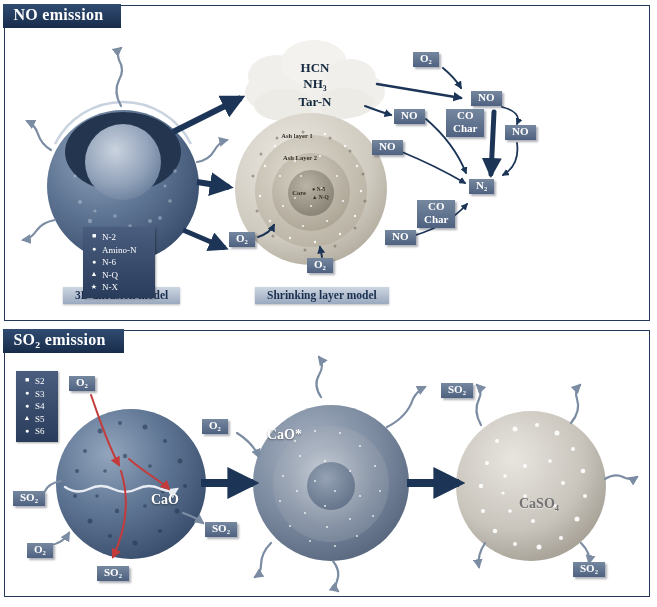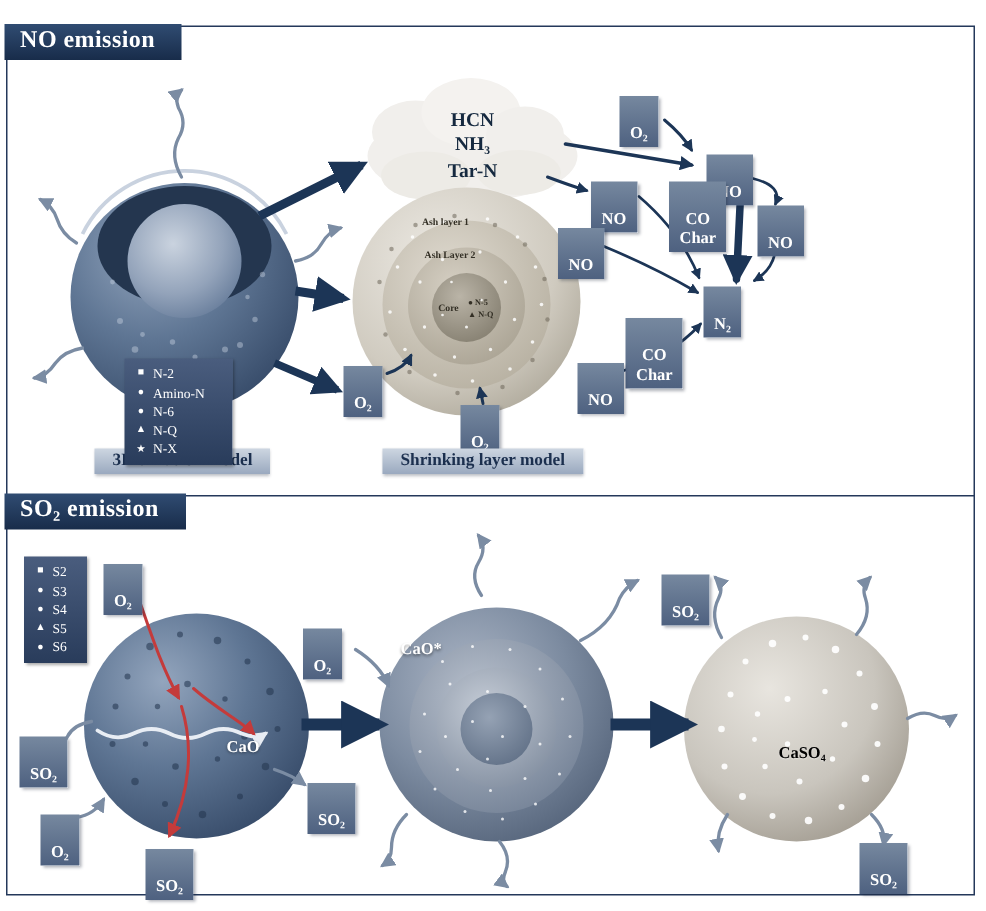--- a/index.html
+++ b/index.html
@@ -1,29 +1,29 @@
 <!DOCTYPE html>
 <html><head>
 <meta charset="utf-8">
 <style>
   *{margin:0;padding:0;box-sizing:border-box}
   html,body{background:#fff}
   body{width:657px;height:607px;position:relative;font-family:"Liberation Serif",serif;overflow:hidden}
   .panel{position:absolute;border:1.6px solid #24385a;background:#fff}
-  #panel-no{left:4px;top:17px;width:646px;height:316px}
+  #panel-no{left:4px;top:5px;width:646px;height:316px}
   #panel-so2{left:4px;top:330px;width:646px;height:267px}
   .panel-header{position:absolute;left:-1.6px;top:-1.6px;background:linear-gradient(180deg,#304c72,#182c4a);color:#fff;font-weight:bold;font-size:16px;padding:2px 18px 4px 10px;letter-spacing:.3px;z-index:8}
   svg.layer{position:absolute;left:0;top:0;z-index:1}
-  .chip{position:absolute;background:linear-gradient(180deg,#76889f,#4e6180);color:#fff;font-size:11px;font-weight:bold;text-align:center;padding:19px 7px 2px;box-shadow:1.5px 1.5px 2px rgba(20,30,50,.35);line-height:1.2;z-index:5}
+  .chip{position:absolute;background:linear-gradient(180deg,#76889f,#4e6180);color:#fff;font-size:11px;font-weight:bold;text-align:center;padding:0 7px 2px;box-shadow:1.5px 1.5px 2px rgba(20,30,50,.35);line-height:1.2;z-index:5}
   .caption{position:absolute;background:linear-gradient(180deg,#cdd6e1,#9aa9bf);color:#1b2f4e;font-weight:bold;font-size:11.5px;padding:2px 12px 3px;z-index:5;box-shadow:0 1px 2px rgba(20,30,50,.3)}
   .legend{position:absolute;background:linear-gradient(180deg,#4a5d7e,#293c5b);color:#fff;font-size:9px;padding:4px 7px;z-index:6;box-shadow:1px 1px 2px rgba(0,0,0,.35)}
   .legend .row{display:flex;align-items:center;gap:4px;line-height:1.4;white-space:nowrap}
   .legend .m{font-size:7px;width:8px;display:inline-block;text-align:center}
-  .sphere-label{position:absolute;color:#fff;font-weight:bold;font-size:11px;z-index:5;text-shadow:0 1px 2px rgba(0,0,0,.45)}
-  .sphere-label.blue{color:#000000;text-shadow:0 1px 1px rgba(255,255,255,.5)}
+  .sphere-label{position:absolute;color:#fff;font-weight:bold;font-size:14px;z-index:5;text-shadow:0 1px 2px rgba(0,0,0,.45)}
+  .sphere-label.blue{color:#737373;text-shadow:0 1px 1px rgba(255,255,255,.5)}
   .ct{font:bold 13px "Liberation Serif",serif;fill:#15293f;text-anchor:middle}
   .t7{font:bold 6.5px "Liberation Serif",serif;fill:#332f25;text-anchor:middle}
   .t5{font:bold 5.5px "Liberation Serif",serif;fill:#332f25;text-anchor:start}
 </style>
 </head>
 <body>
 
 <svg width="0" height="0" style="position:absolute">
   <defs>
     <radialGradient id="gBlue" cx="35%" cy="30%" r="85%">

